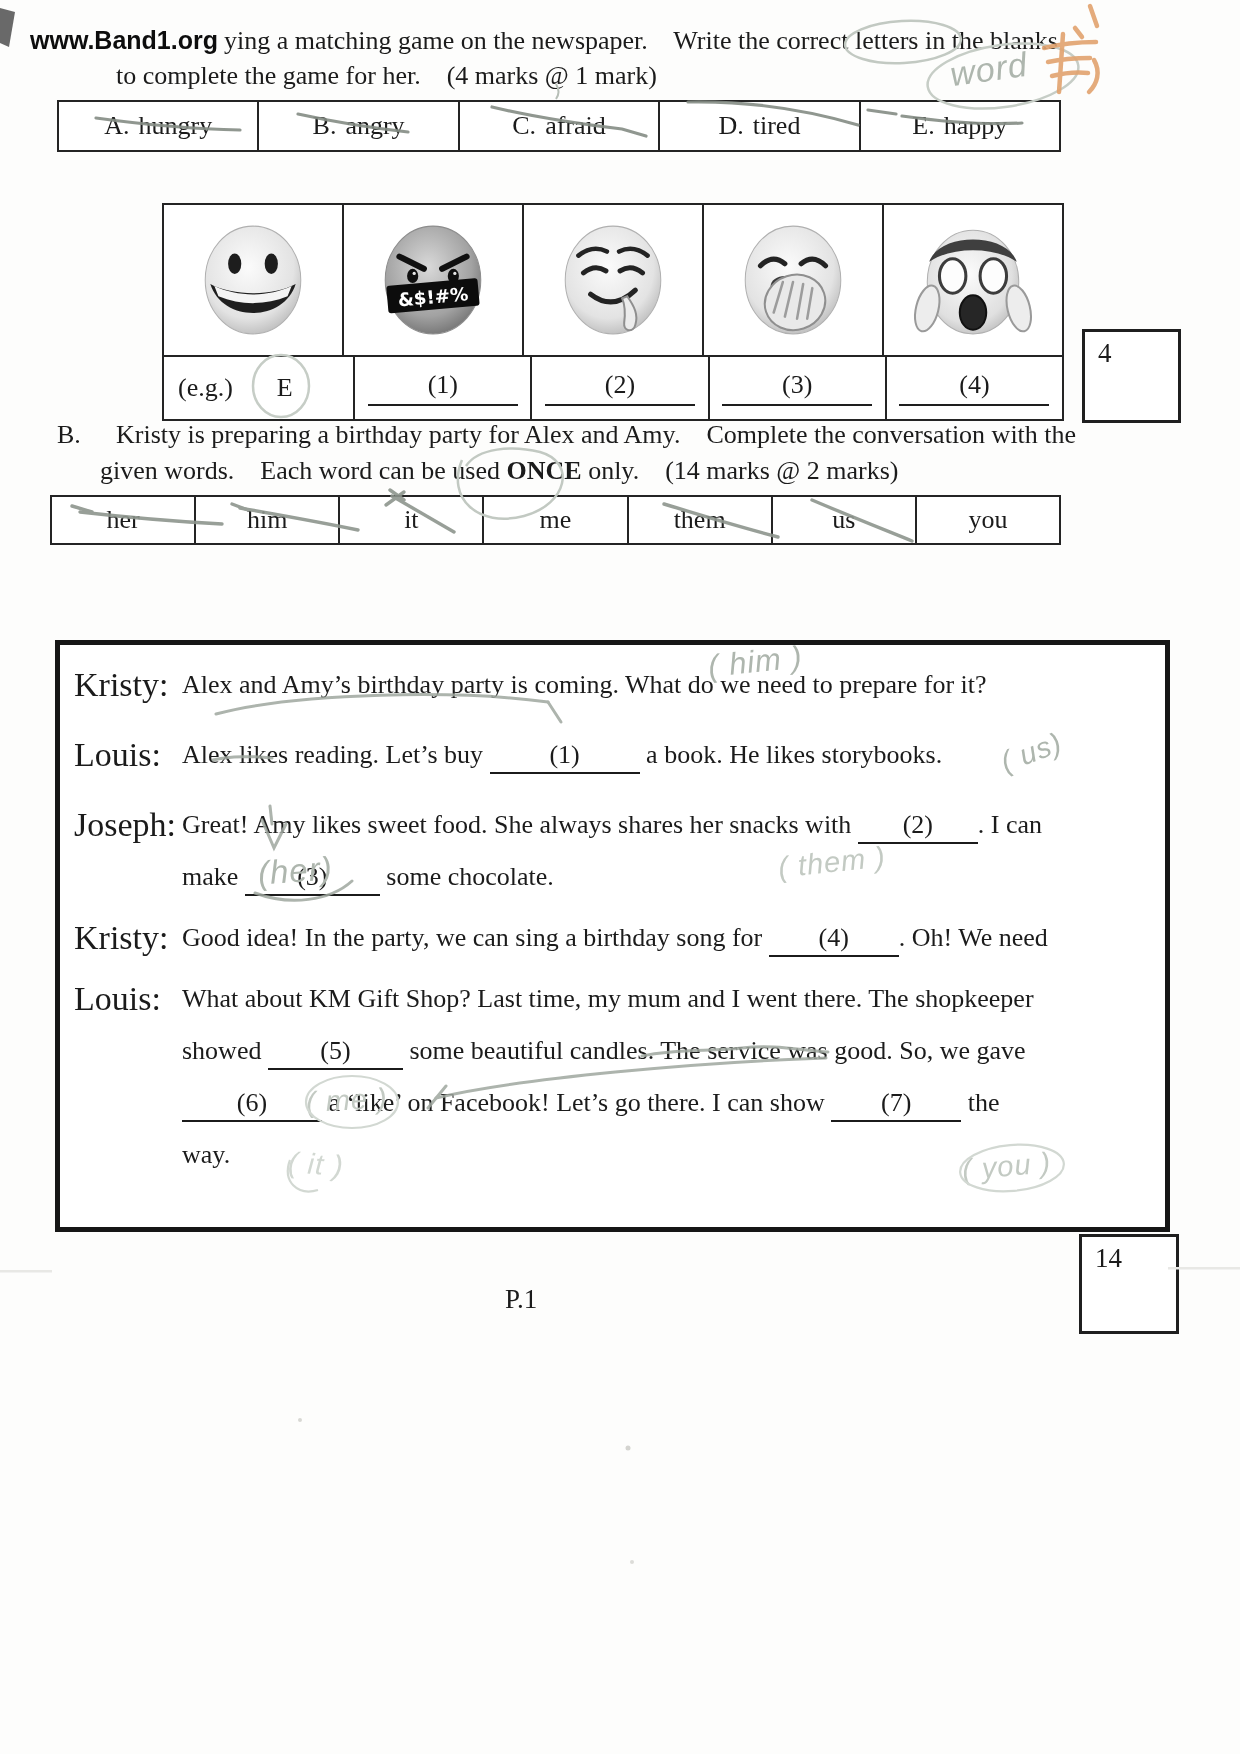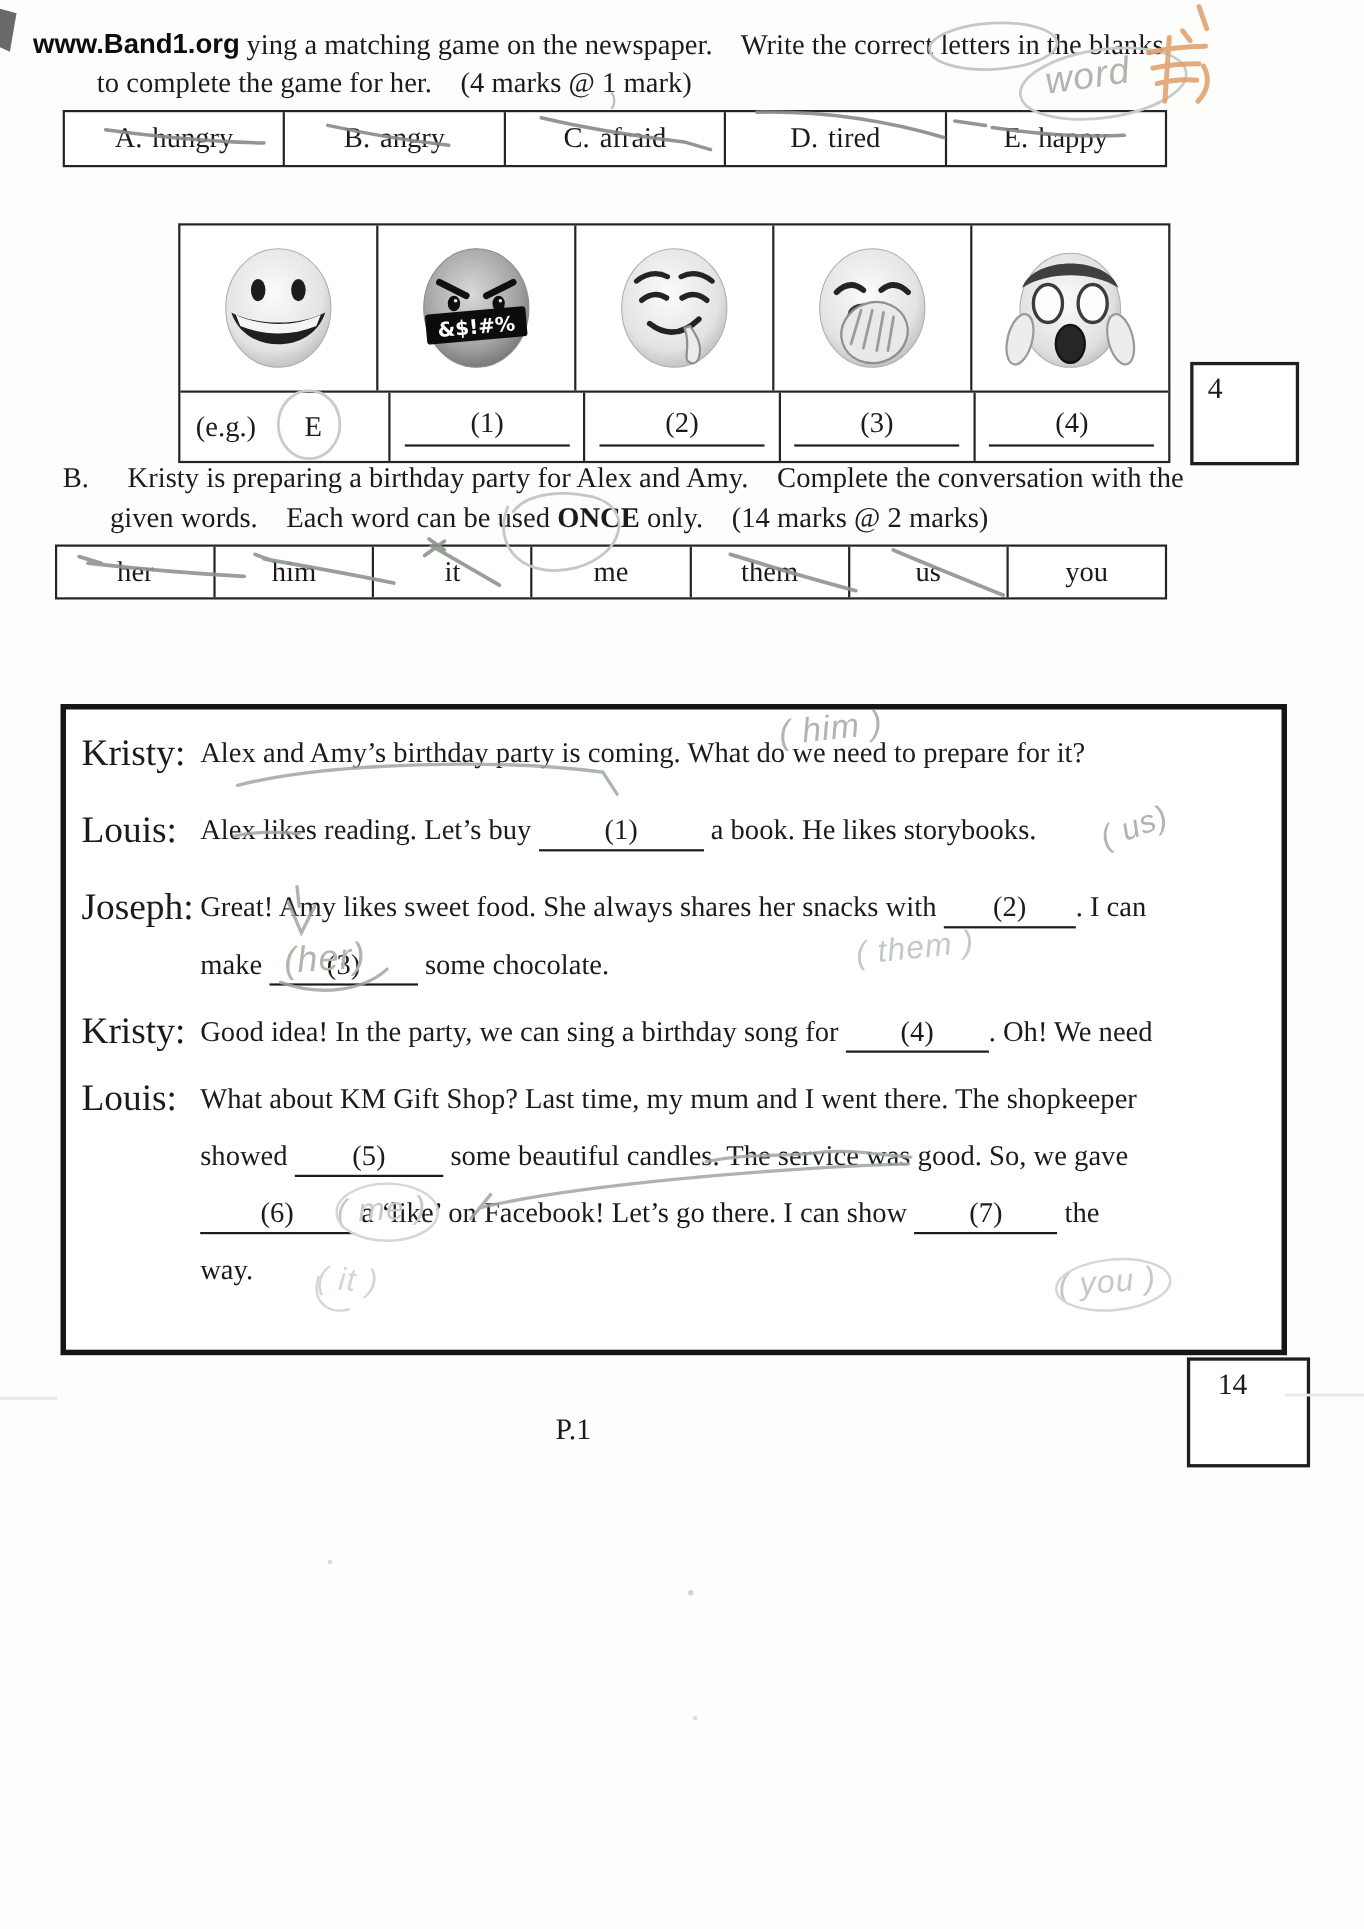--- a/index.html
+++ b/index.html
@@ -3,38 +3,38 @@
 <meta charset="utf-8">
 <style>
   html,body{margin:0;padding:0;background:#9a9a9a;}
   .page{position:relative;width:1240px;height:1754px;background:#fdfdfc;margin:0 auto;overflow:hidden;
         font-family:"Liberation Serif", serif;color:#1b1b1b;}
   .abs{position:absolute;}
   .pre{white-space:pre;}
   
   .watermark{left:30px;top:26px;font-family:"Liberation Sans",sans-serif;font-weight:600;font-size:25px;color:#0d0d0d;}
   .ins-a1{left:224px;top:26px;font-size:26px;}
-  .ins-a2{left:88px;top:61px;font-size:26px;}
+  .ins-a2{left:116px;top:61px;font-size:26px;}
   
   .word-table{left:57px;top:100px;width:1000px;height:48px;display:flex;border:2px solid #242424;background:#fff;}
   .word-cell{flex:1;border-left:2px solid #242424;display:flex;align-items:center;justify-content:center;gap:9px;font-size:26px;}
   .word-cell:first-child{border-left:none;}
   
   .emoji-table{left:162px;top:203px;width:898px;border:2px solid #242424;background:#fff;}
   .e-row{display:flex;height:150px;}
   .e-cell{flex:1;border-left:2px solid #242424;display:flex;align-items:center;justify-content:center;}
   .e-cell:first-child{border-left:none;}
   .a-row{display:flex;height:62px;border-top:2px solid #242424;}
   .a-cell{flex:1;border-left:2px solid #242424;display:flex;align-items:center;justify-content:center;font-size:26px;}
   .a-cell:first-child{border-left:none;}
   .eg-cell{justify-content:flex-start;padding-left:14px;gap:44px;}
   .ans-line{display:inline-block;width:150px;border-bottom:2px solid #1e1e1e;text-align:center;height:34px;font-size:26px;}
   
   .score-a{left:1082px;top:329px;width:80px;height:82px;border:3px solid #1f1f1f;background:#fff;font-size:27px;padding:6px 0 0 13px;}
-  .score-b{left:1079px;top:1234px;width:81px;height:88px;border:3px solid #1f1f1f;background:#fff;font-size:27px;padding:6px 0 0 25px;}
+  .score-b{left:1079px;top:1234px;width:81px;height:88px;border:3px solid #1f1f1f;background:#fff;font-size:27px;padding:6px 0 0 13px;}
   
   .b-label{left:57px;top:420px;font-size:26px;}
   .ins-b1{left:116px;top:420px;font-size:26px;}
   .ins-b2{left:100px;top:456px;font-size:26px;}
   .once{font-weight:bold;border-bottom:2px solid #1b1b1b;padding-bottom:16px;}
   
   .pron-table{left:50px;top:495px;width:1007px;height:46px;display:flex;border:2px solid #242424;background:#fff;}
   .pron-cell{flex:1;border-left:2px solid #242424;display:flex;align-items:center;justify-content:center;font-size:26px;}
   .pron-cell:first-child{border-left:none;}
   

